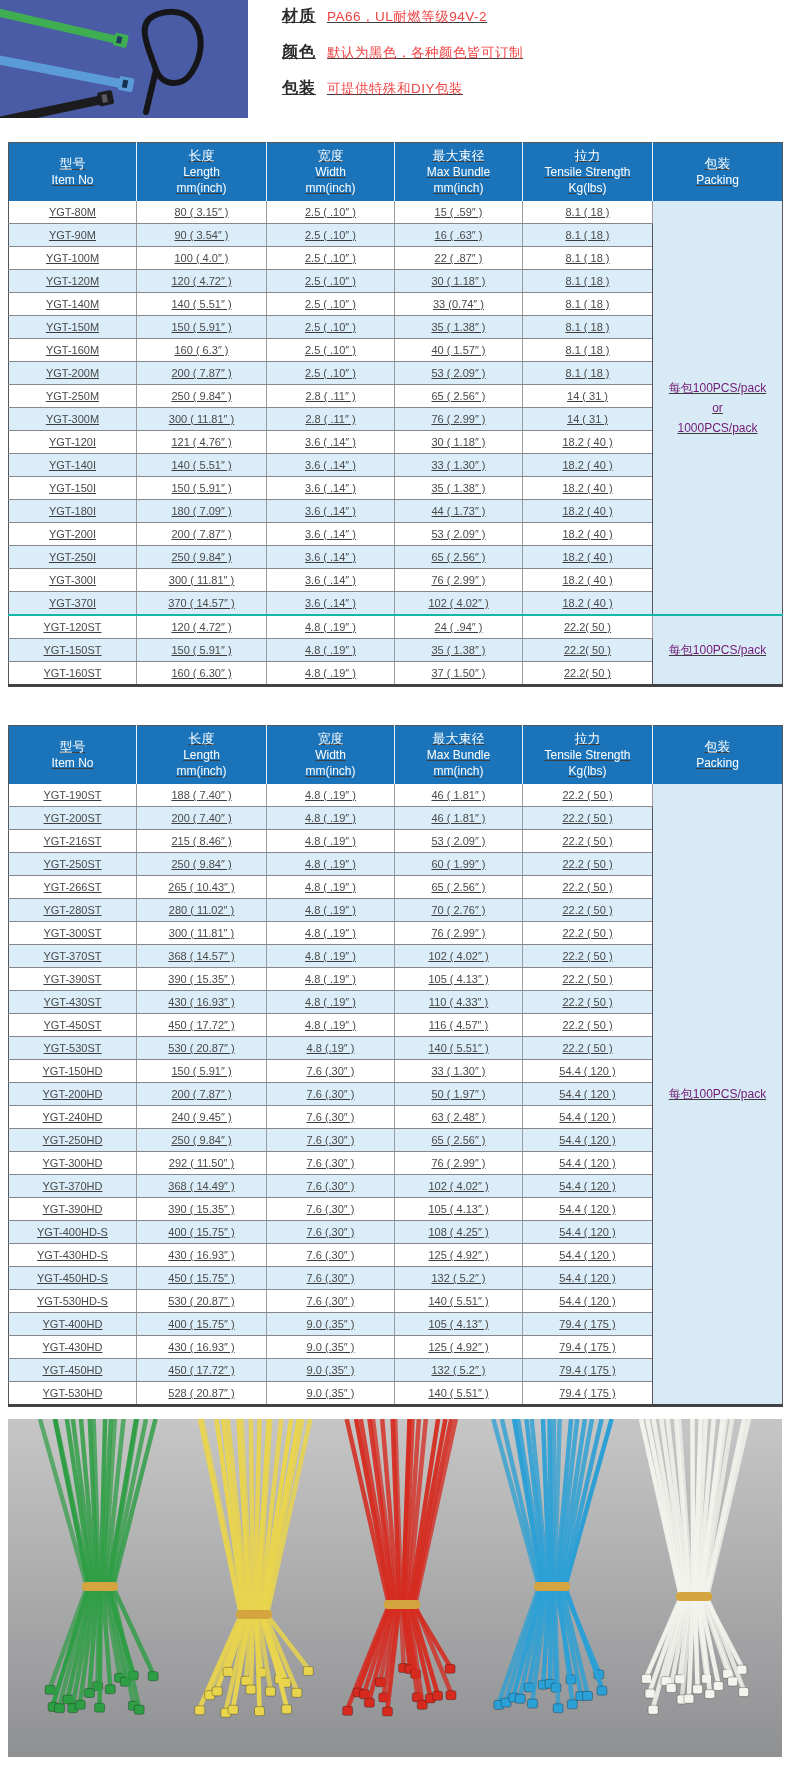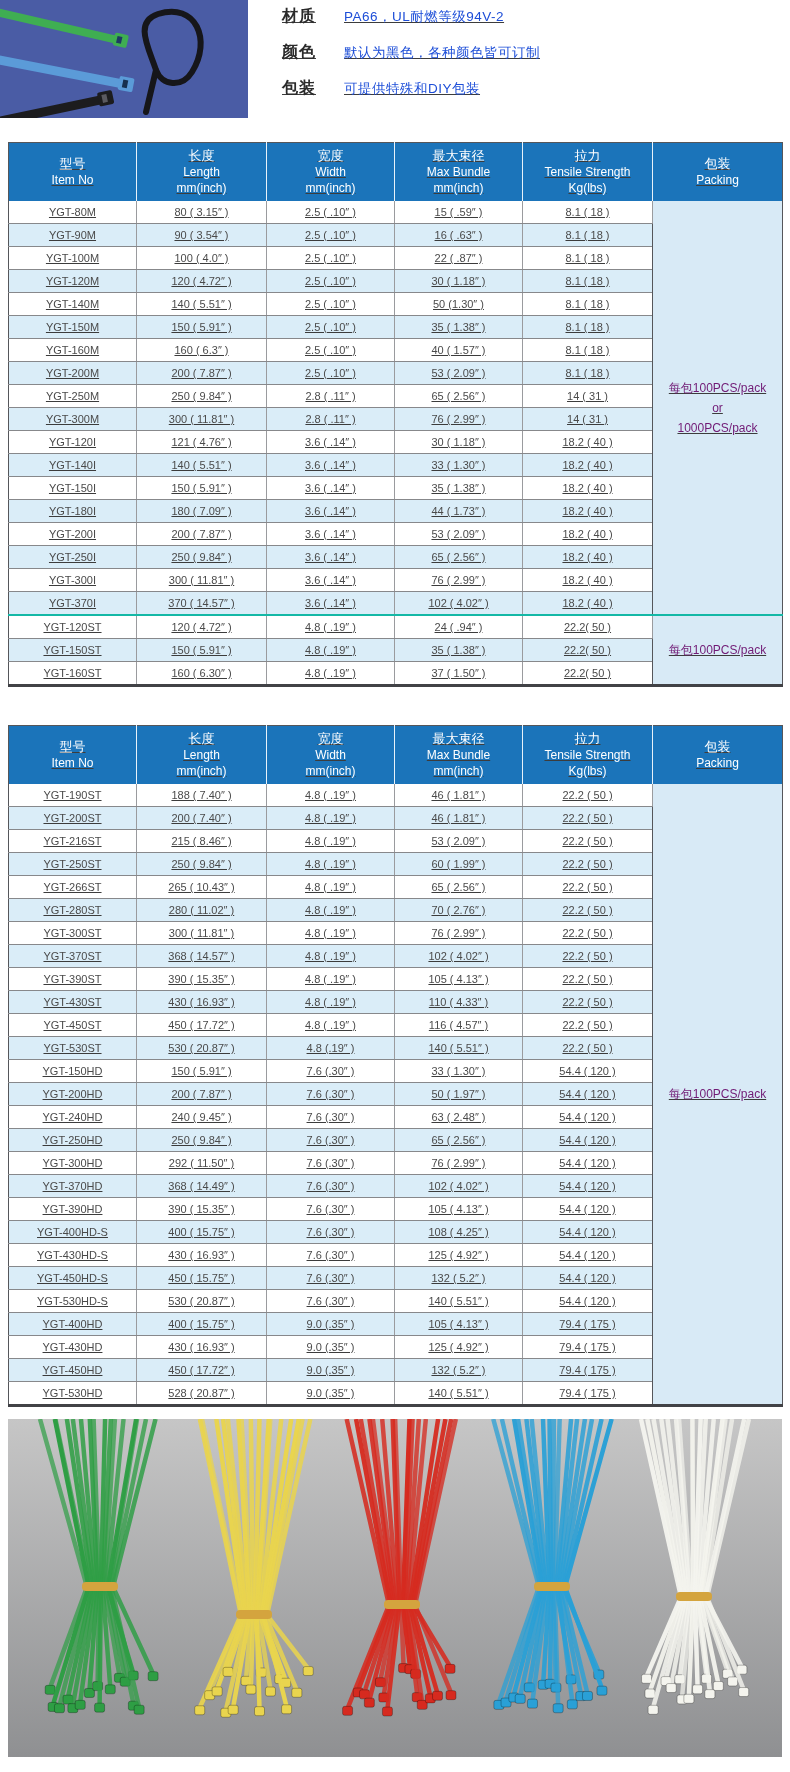--- a/index.html
+++ b/index.html
@@ -5,21 +5,21 @@
   html,body{margin:0;padding:0;background:#ffffff;}
   body{width:790px;font-family:"Liberation Sans","DejaVu Sans",sans-serif;color:#3c3c3c;}
   .page{width:790px;text-decoration:underline;}
 
   
   .top-section{display:flex;align-items:flex-start;padding:0;height:128px;}
   .photo-top{width:248px;height:118px;flex:0 0 248px;overflow:hidden;}
   .info-block{padding:6px 0 0 34px;}
   .spec-row{display:flex;align-items:baseline;margin:0 0 15px 0;}
   .spec-label{font-size:16px;font-weight:bold;color:#2b2b2b;letter-spacing:1px;}
-  .spec-value{font-size:13.5px;color:#1d4ed8;margin-left:28px;letter-spacing:0.5px;}
+  .spec-value{font-size:13.5px;color:#ef4444;margin-left:11px;letter-spacing:0.5px;}
 
   
   .table-wrap{margin:14px 8px 0 8px;}
   table.spec{width:774px;border-collapse:collapse;table-layout:fixed;
              border:1px solid #55565a;border-bottom:3px solid #414246;}
   table.spec col.c0{width:128px;} table.spec col.c1{width:130px;}
   table.spec col.c2{width:128px;} table.spec col.c3{width:128px;}
   table.spec col.c4{width:130px;} table.spec col.c5{width:130px;}
   table.spec th{background:#1b74ba;color:#ffffff;font-weight:normal;
                 font-size:12px;line-height:16px;padding:5px 2px;
@@ -157,21 +157,21 @@
             <td>YGT-120M</td>
             <td>120 ( 4.72″ )</td>
             <td>2.5 ( .10″ )</td>
             <td>30 ( 1.18″ )</td>
             <td>8.1 ( 18 )</td>
           </tr>
           <tr>
             <td>YGT-140M</td>
             <td>140 ( 5.51″ )</td>
             <td>2.5 ( .10″ )</td>
-            <td>50 (1.30″ )</td>
+            <td>33 (0.74″ )</td>
             <td>8.1 ( 18 )</td>
           </tr>
           <tr class="alt">
             <td>YGT-150M</td>
             <td>150 ( 5.91″ )</td>
             <td>2.5 ( .10″ )</td>
             <td>35 ( 1.38″ )</td>
             <td>8.1 ( 18 )</td>
           </tr>
           <tr>

